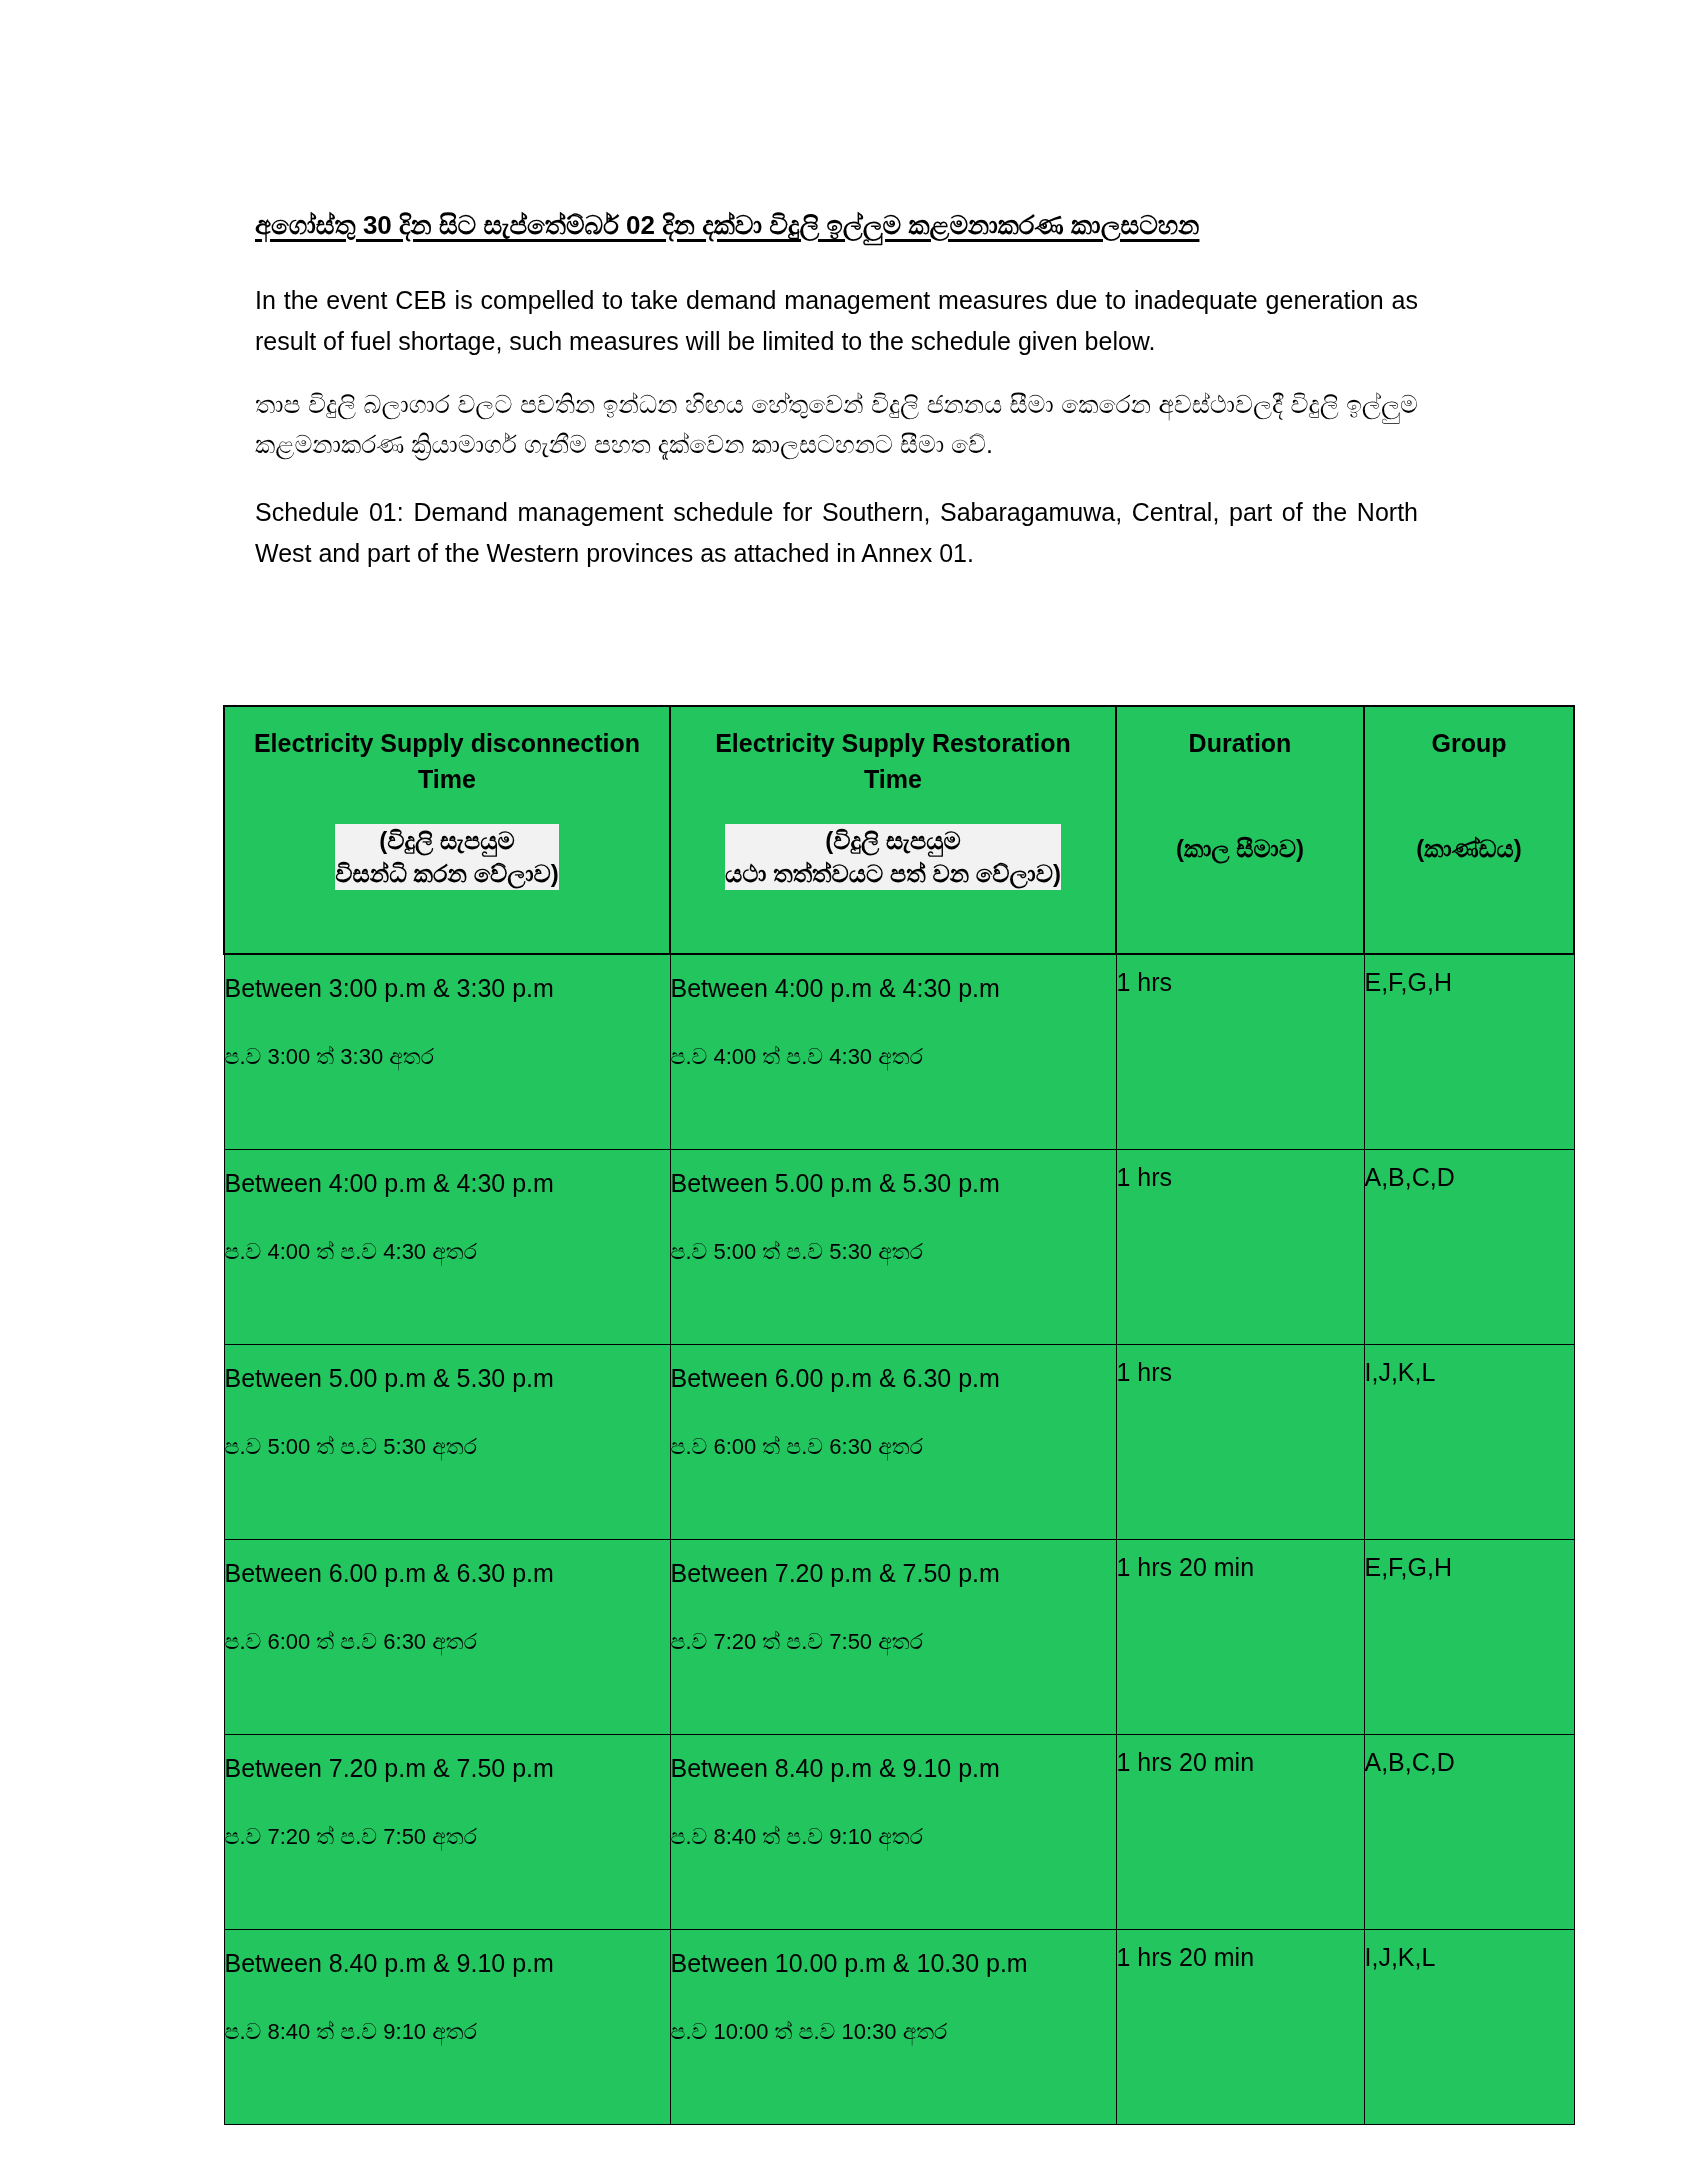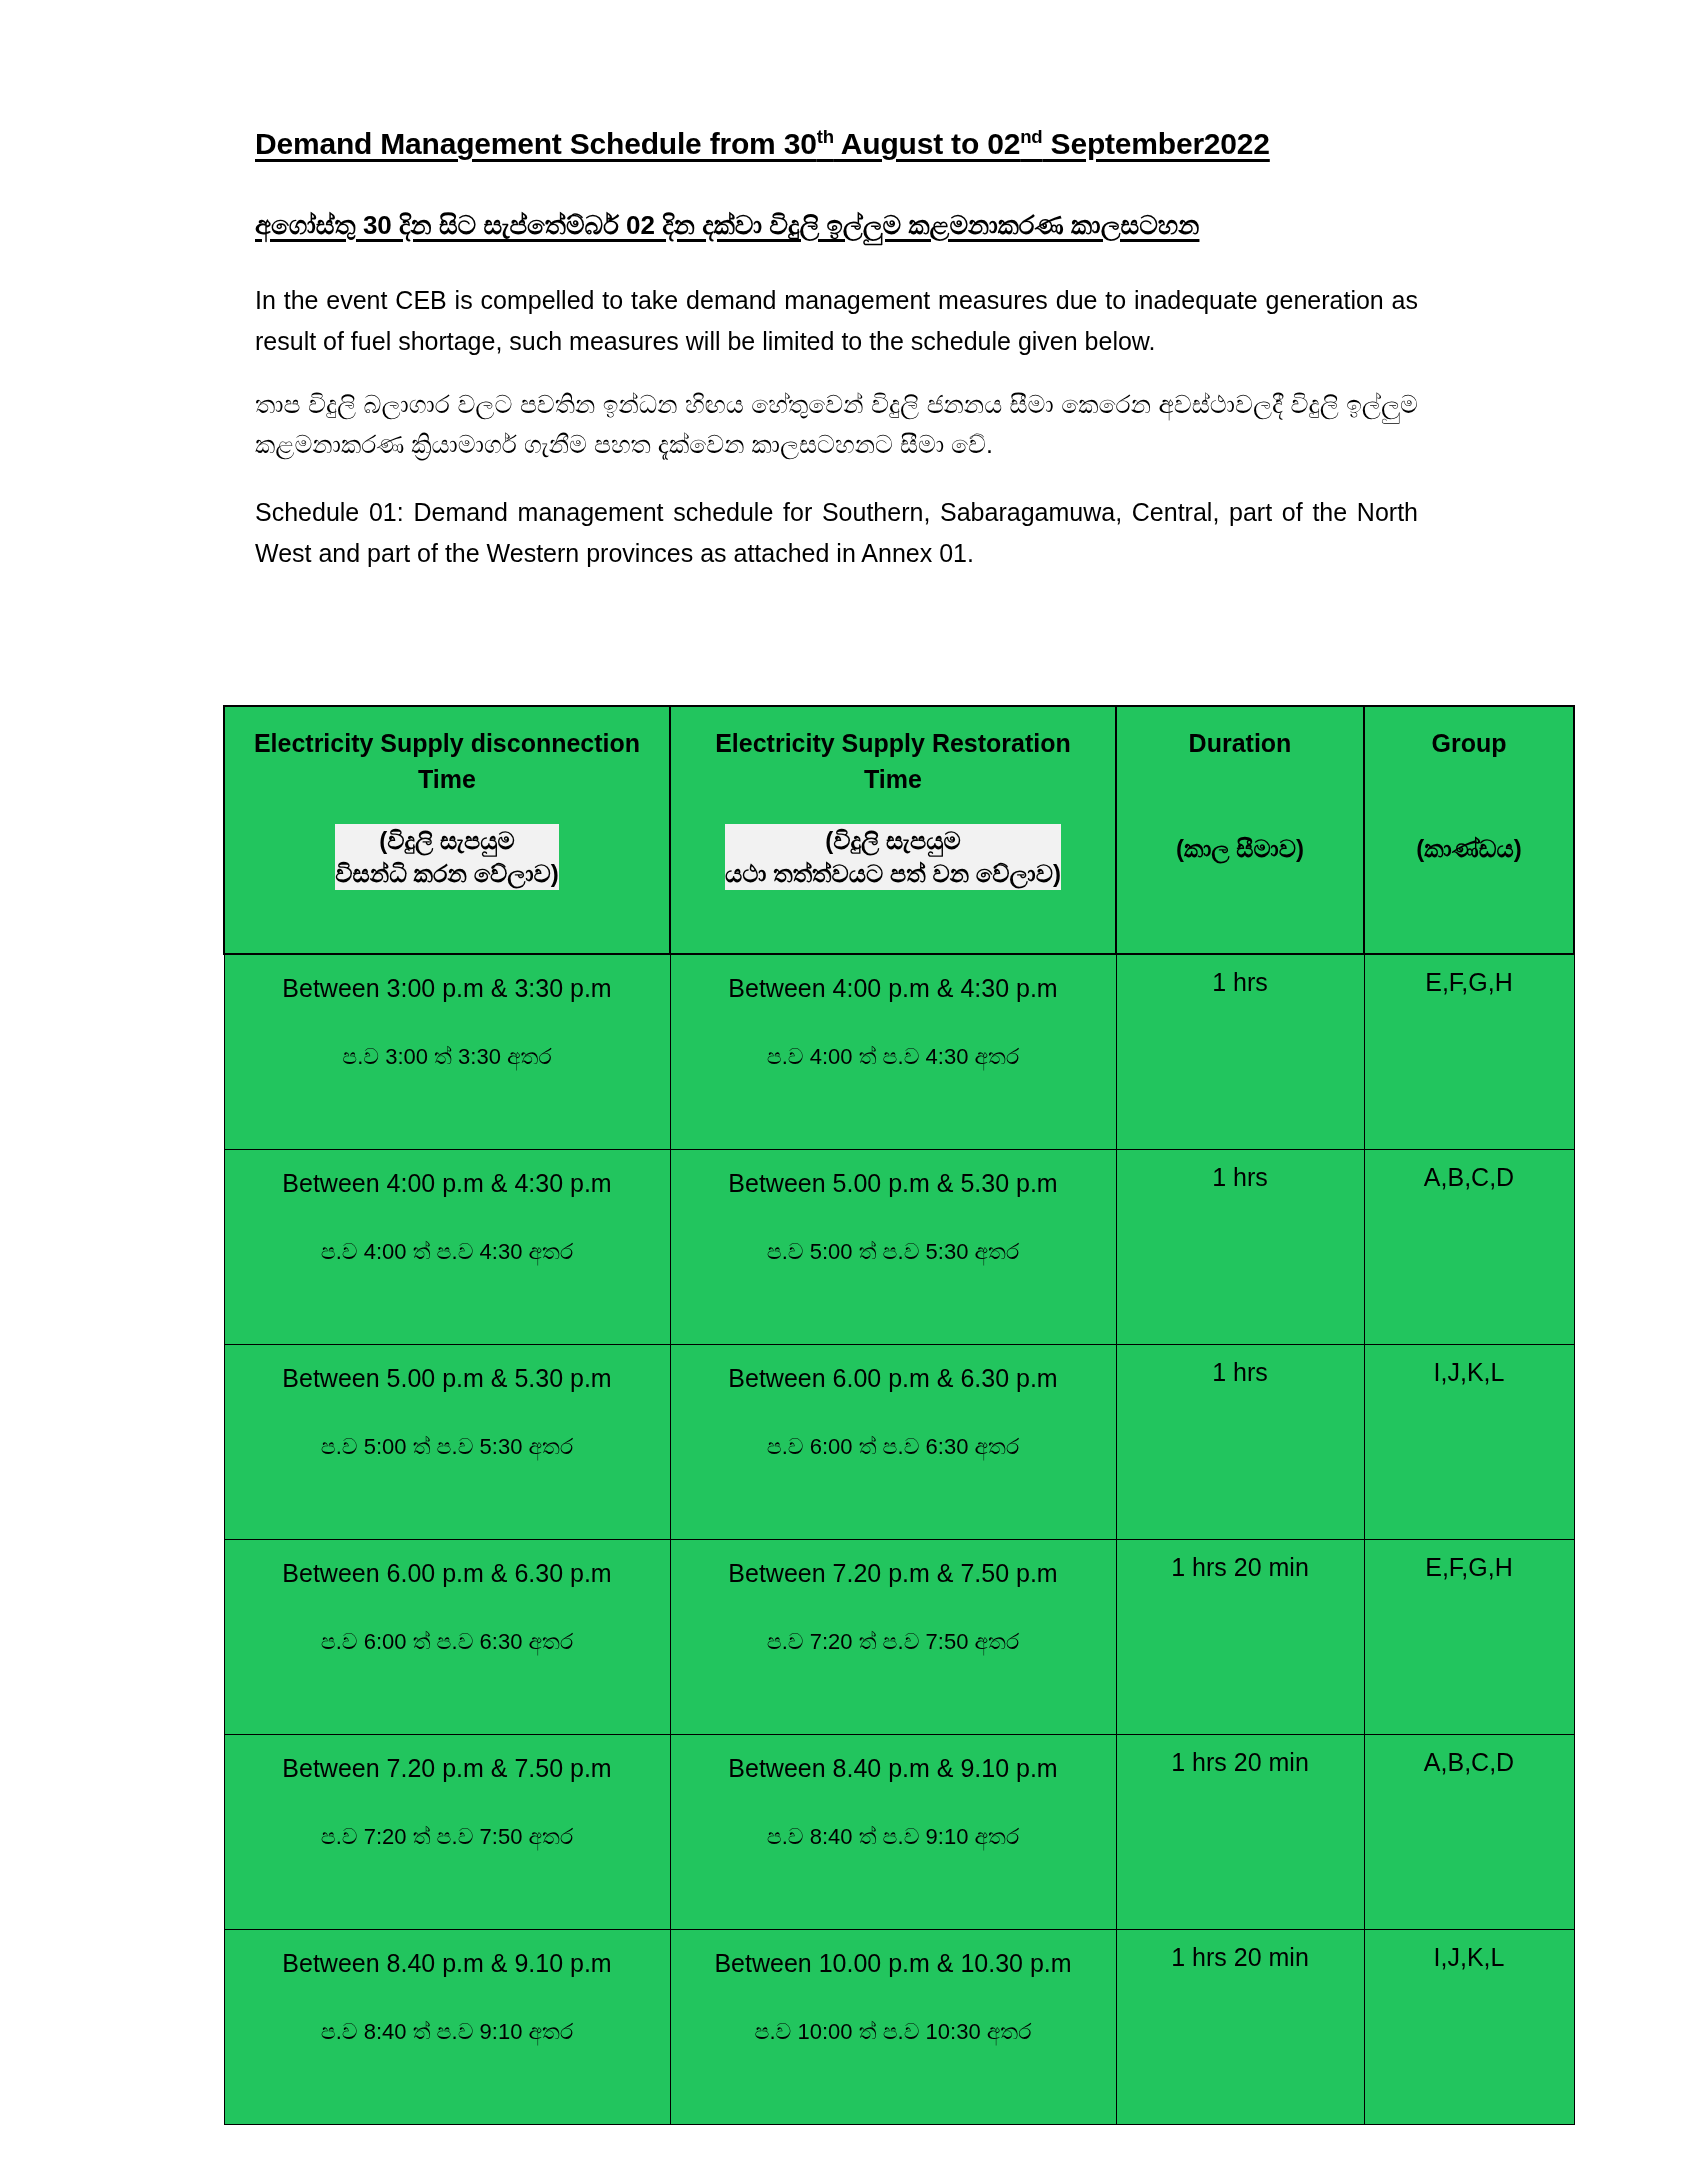--- a/index.html
+++ b/index.html
@@ -134,21 +134,21 @@
     background: transparent;
   }
   .hd-cell.narrow .hd-si-wrap {
     top: 125px;
     text-align: center;
   }
 
   .dat-cell {
     height: 194px;
     position: relative;
-    text-align: center;
+    text-align: left;
   }
   .dat-en {
     font-size: 25px;
     line-height: 1.3;
     padding-top: 17px;
   }
   .dat-si {
     font-size: 22px;
     line-height: 1.3;
     padding-top: 38px;
@@ -157,21 +157,20 @@
     font-size: 25px;
     line-height: 1.3;
     padding-top: 11px;
   }
 </style>
 </head>
 <body>
 
 <div class="page">
 
-  <div class="title"><span class="u"><span>Demand Management Schedule from 30</span><sup>th</sup><span> August to 02</span><sup>nd</sup><span> September2022</span></span></div>
 
   <div class="subtitle"><span class="u">අගෝස්තු 30 දින සිට සැප්තේම්බර් 02 දින දක්වා විදුලි ඉල්ලුම කළමනාකරණ කාලසටහන</span></div>
 
   <div class="para sin p-si-1">තාප විදුලි බලාගාර වලට පවතින ඉන්ධන හිඟය හේතුවෙන් විදුලි ජනනය සීමා කෙරෙන අවස්ථාවලදී විදුලි ඉල්ලුම කළමනාකරණ ක්‍රියාමාර්ග ගැනීම පහත දැක්වෙන කාලසටහනට සීමා වේ.</div>
 
   <div class="para p-en-1">In the event CEB is compelled to take demand management measures due to inadequate generation as result of fuel shortage, such measures will be limited to the schedule given below.</div>
 
   <div class="para p-en-2">Schedule 01: Demand management schedule for Southern, Sabaragamuwa, Central, part of the North West and part of the Western provinces as attached in Annex 01.</div>
 
 

